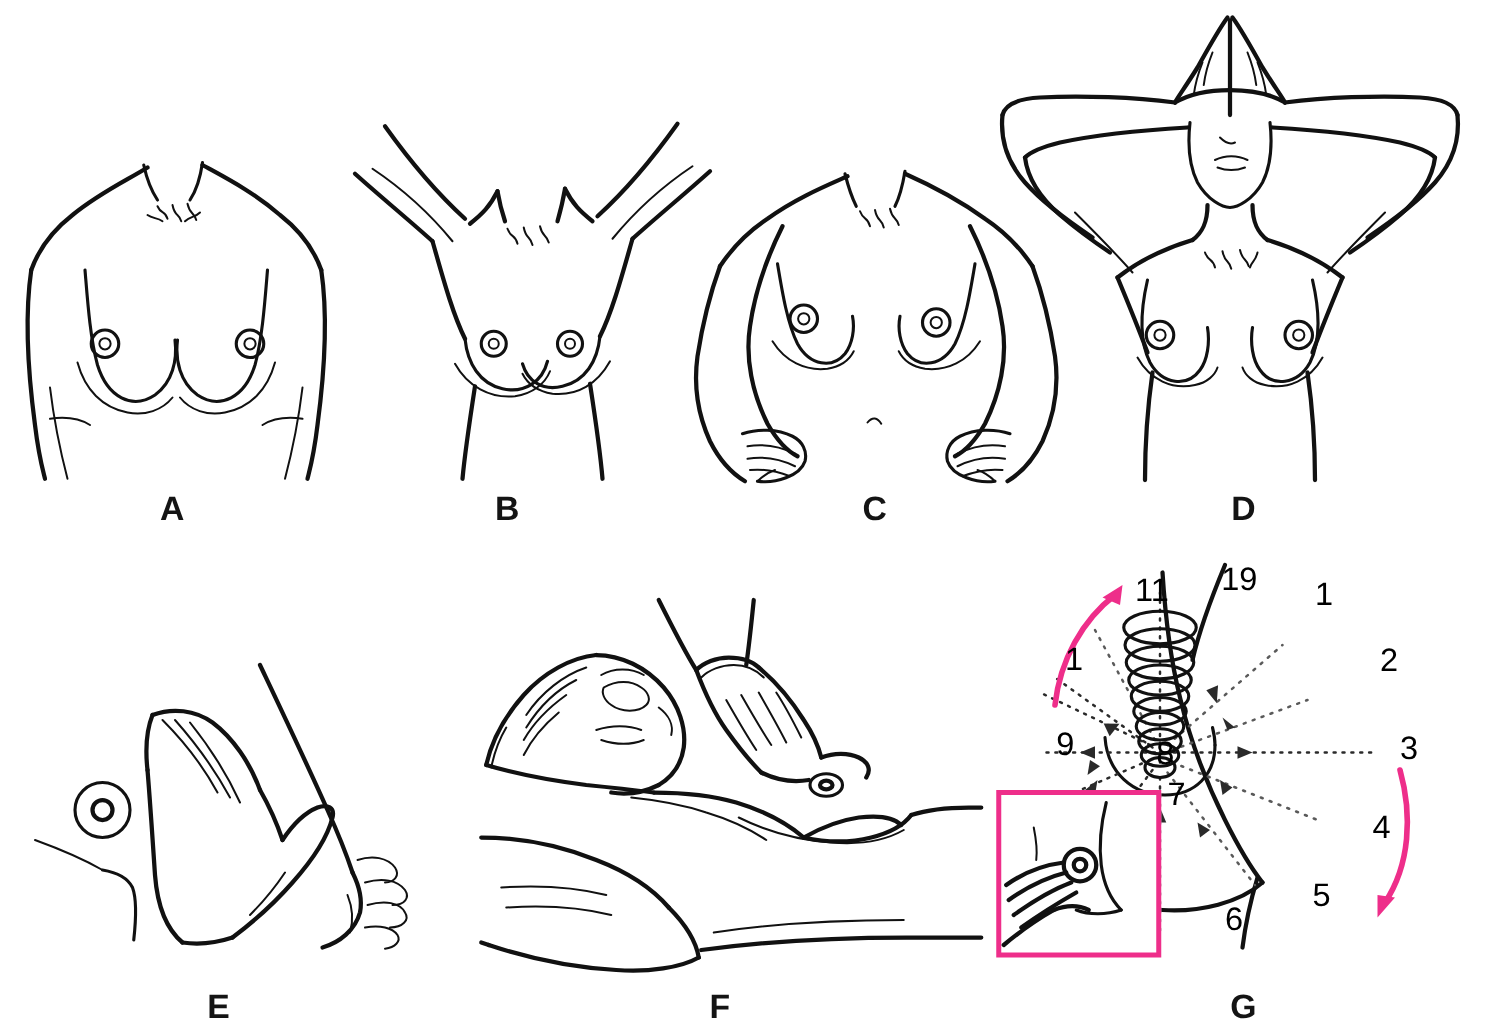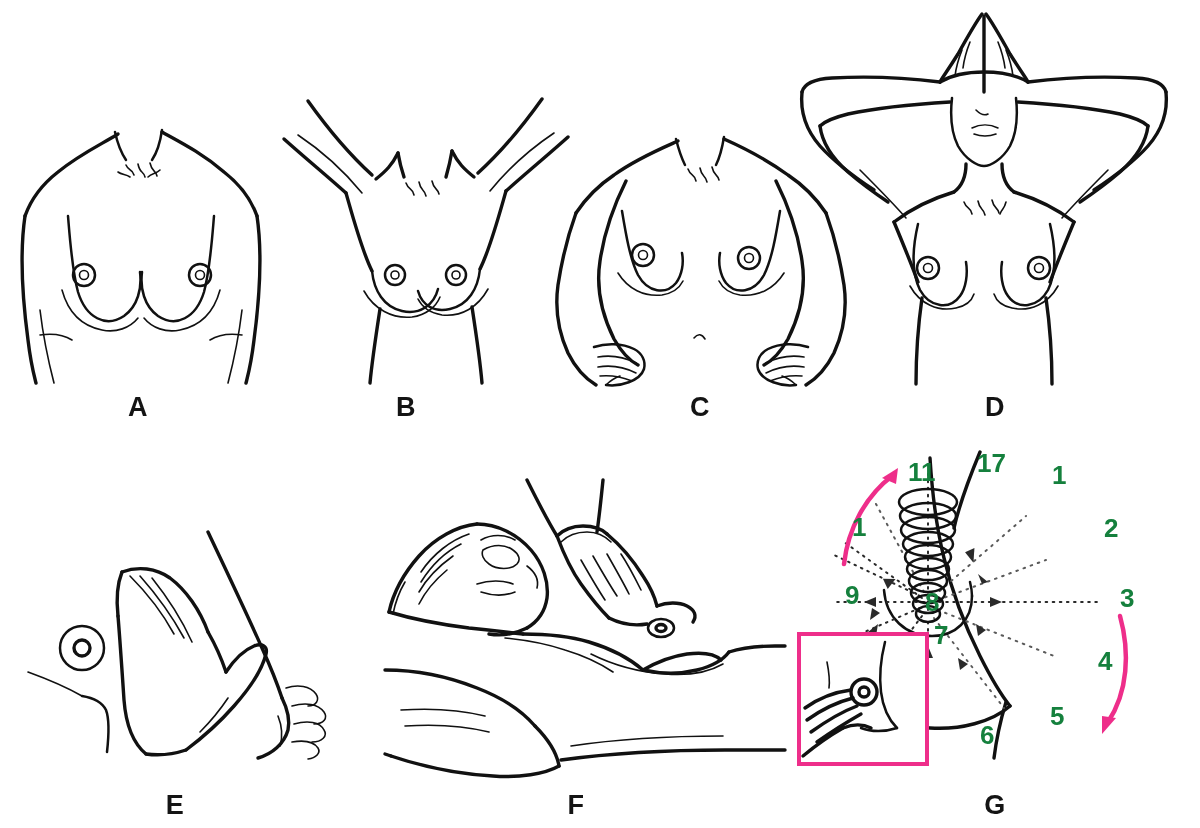--- a/index.html
+++ b/index.html
@@ -19,22 +19,22 @@
     font-weight:700;
     color:#141414;
     text-align:center;
     width:40px;
     letter-spacing:0.5px;
   }
   .clock-num{
     position:absolute;
     font-family:"Liberation Sans", sans-serif;
     font-size:26px;
-    font-weight:700;
-    color:#15803d;
+    font-weight:400;
+    color:#000000;
     text-align:center;
     line-height:1;
     white-space:nowrap;
   }
   svg{display:block;overflow:visible;}
   .ink-thin{fill:none;stroke:#111111;stroke-width:1.6;stroke-linecap:round;stroke-linejoin:round;}
   .ink-med{fill:none;stroke:#111111;stroke-width:2.5;stroke-linecap:round;stroke-linejoin:round;}
   .ink-thick{fill:none;stroke:#111111;stroke-width:3.4;stroke-linecap:round;stroke-linejoin:round;}
   .dotted{fill:none;stroke:#2a2a2a;stroke-width:2;stroke-linecap:round;stroke-dasharray:1.6 5.5;}
   .dotted-faint{fill:none;stroke:#5a5a5a;stroke-width:2;stroke-linecap:round;stroke-dasharray:1.6 6;}
@@ -422,21 +422,21 @@
         <path class="ink-thick" d="M4 72 C18 62 34 56 50 54"></path>
         <path class="ink-thick" d="M6 84 C20 74 36 66 52 62"></path>
         <path class="ink-thick" d="M10 96 C24 86 40 76 56 70"></path>
         <path class="ink-thick" d="M16 106 C30 96 46 86 60 78"></path>
         <path class="ink-thick" d="M2 120 C14 110 28 100 42 92"></path>
         <path class="ink-thick" d="M42 92 C52 88 62 88 70 92"></path>
       </g>
     </svg>
   </div>
 
-  <div class="clock-num" style="left:977px;top:450px;">17</div>
+  <div class="clock-num" style="left:977px;top:450px;">19</div>
   <div class="clock-num" style="left:1052px;top:462px;">1</div>
   <div class="clock-num" style="left:1104px;top:515px;">2</div>
   <div class="clock-num" style="left:1120px;top:585px;">3</div>
   <div class="clock-num" style="left:1098px;top:648px;">4</div>
   <div class="clock-num" style="left:1050px;top:703px;">5</div>
   <div class="clock-num" style="left:980px;top:722px;">6</div>
   <div class="clock-num" style="left:934px;top:622px;">7</div>
   <div class="clock-num" style="left:925px;top:589px;">8</div>
   <div class="clock-num" style="left:845px;top:582px;">9</div>
   <div class="clock-num" style="left:852px;top:514px;">1</div>

